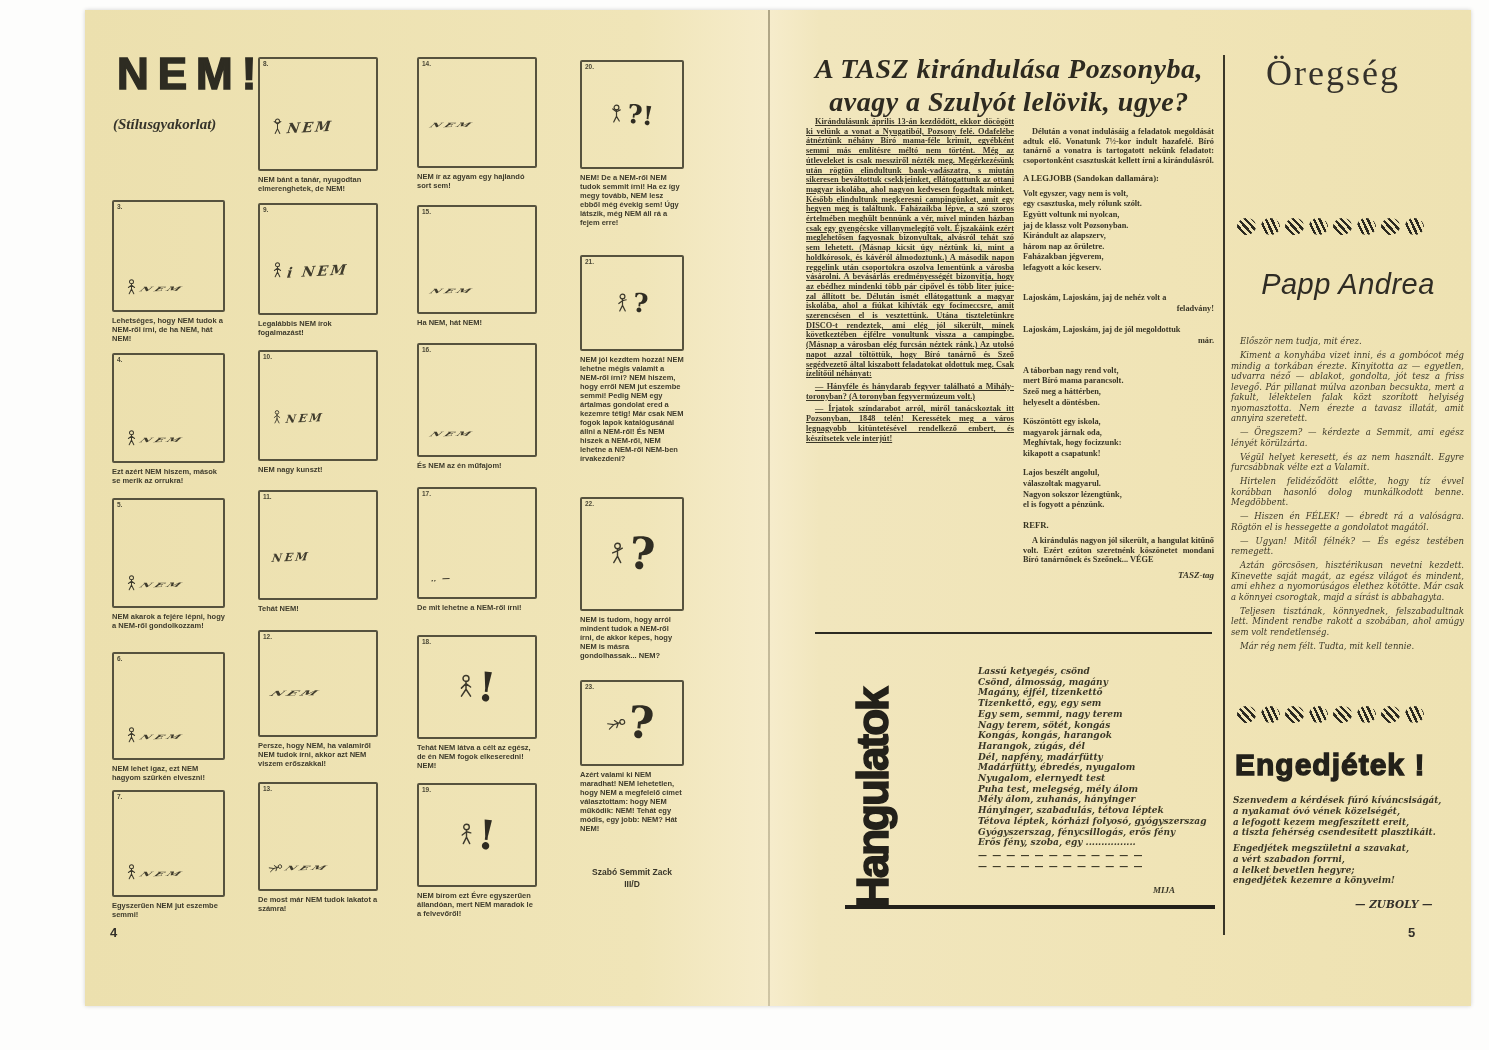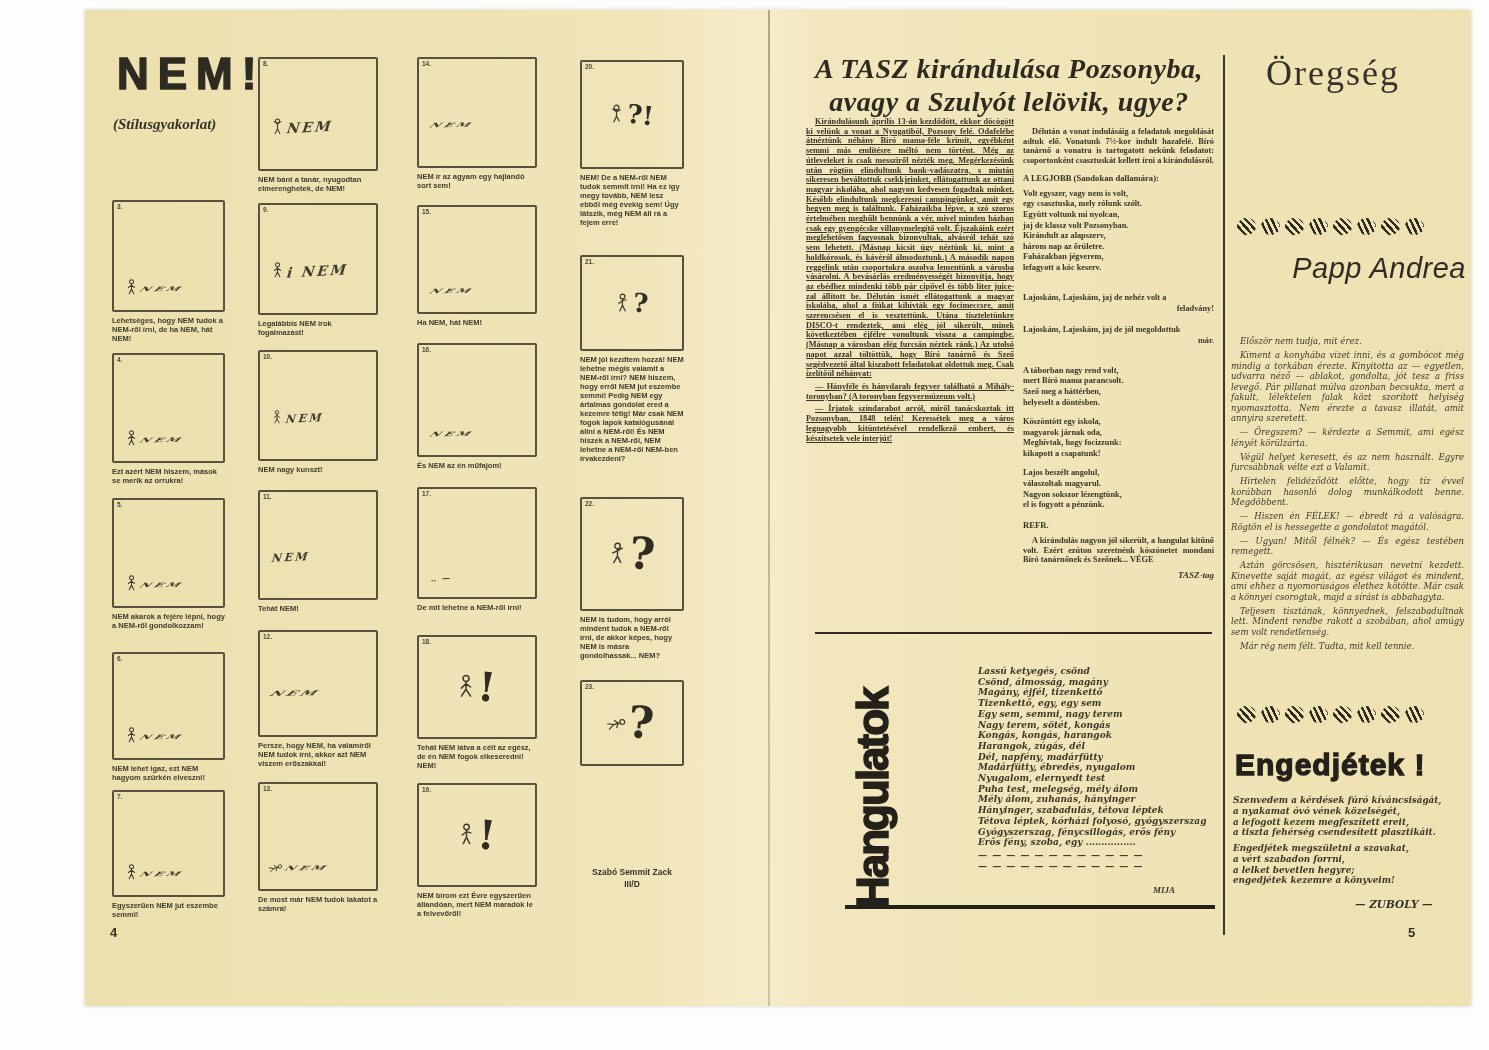--- a/index.html
+++ b/index.html
@@ -324,20 +324,21 @@
     <div class="panel" style="height:82px;">
         <span class="pnum">23.</span>
       <div class="doodle center">
         <svg class="fig lie" viewBox="0 0 14 22" width="13" height="21">
             <circle cx="7" cy="3.5" r="2.6" fill="none" stroke="#3c392c" stroke-width="1.3"></circle>
             <path d="M7 6 L7 13 M7 8 L3 11 M7 8 L11 11 M7 13 L4 19 M7 13 L10 19" stroke="#3c392c" stroke-width="1.3" fill="none" stroke-linecap="round"></path>
           </svg>
         <span class="mark">?</span>
         </div>
       </div>
+    <div class="caption">Azért valami ki NEM maradhat! NEM lehetetlen, hogy NEM a megfelelő címet választottam: hogy NEM működik: NEM! Tehát egy módis, egy jobb: NEM? Hát NEM!</div>
   </div>
 
   <div class="abs sig-left" style="left:580px;top:866px;width:104px;">
     <div>Szabó Semmit Zack</div>
     <div>III/D</div>
   </div>
 
   <div class="abs pageno" style="left:110px;top:925px;">4</div>
 
   <div class="abs headline" style="left:798px;top:52px;width:422px;">
@@ -420,21 +421,21 @@
     <span class="orn"></span>
       <span class="orn"></span>
       <span class="orn"></span>
       <span class="orn"></span>
       <span class="orn"></span>
       <span class="orn"></span>
       <span class="orn"></span>
       <span class="orn"></span>
   </div>
 
-  <div class="abs papp-title" style="left:1230px;top:252px;width:236px;text-align:right;">
+  <div class="abs papp-title" style="left:1230px;top:268px;width:236px;">
     <div>Papp Andrea</div>
   </div>
 
   <div class="abs novella" style="left:1231px;top:336px;width:233px;">
     <p>Először nem tudja, mit érez.</p>
     <p>Kiment a konyhába vizet inni, és a gombócot még mindig a torkában érezte. Kinyitotta az — egyetlen, udvarra néző — ablakot, gondolta, jót tesz a friss levegő. Pár pillanat múlva azonban becsukta, mert a fakult, lélektelen falak közt szorított helyiség nyomasztotta. Nem érezte a tavasz illatát, amit annyira szeretett.</p>
     <p>— Öregszem? — kérdezte a Semmit, ami egész lényét körülzárta.</p>
     <p>Végül helyet keresett, és az nem használt. Egyre furcsábbnak vélte ezt a Valamit.</p>
     <p>Hirtelen felidéződött előtte, hogy tíz évvel korábban hasonló dolog munkálkodott benne. Megdöbbent.</p>
     <p>— Hiszen én FÉLEK! — ébredt rá a valóságra. Rögtön el is hessegette a gondolatot magától.</p>

